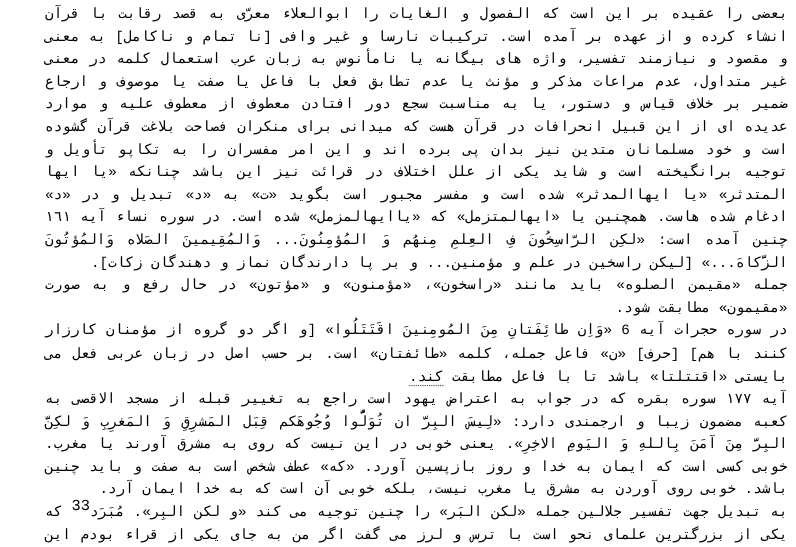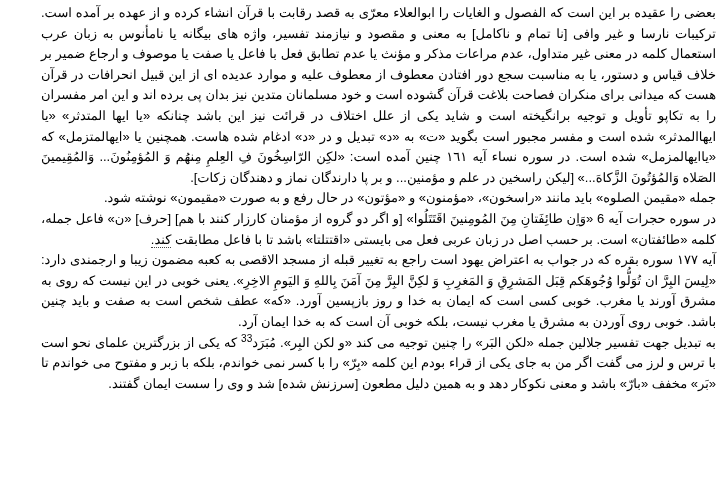--- a/index.html
+++ b/index.html
@@ -12,48 +12,48 @@
     height: 497px;
     overflow: hidden;
   }
   .page {
     box-sizing: border-box;
     width: 692px;
     height: 497px;
     padding: 3px 8px 4px 9px;
     direction: rtl;
     unicode-bidi: embed;
-    font-family: Liberation Sans, sans-serif;
+    font-family: Liberation Mono, monospace;
     font-size: 13px;
     line-height: 20.6px;
     color: #000000;
     text-align: justify;
   }
   .para {
     margin: 0;
     padding: 0;
     text-align: justify;
   }
   .footnote-ref {
-    font-size: 10px;
+    font-size: 14px;
     line-height: 0;
     vertical-align: super;
   }
   .underlined-word {
     border-bottom: 1px dotted #444444;
     margin-left: 35px;
   }
 </style>
 </head>
 <body>
 
 <div class="page">
   <p class="para">بعضی را عقیده بر این است که الفصول و الغایات را ابوالعلاء معرّی به قصد رقابت با قرآن انشاء کرده و از عهده بر آمده است. ترکیبات نارسا و غیر وافی [نا تمام و ناکامل] به معنی و مقصود و نیازمند تفسیر، واژه های بیگانه یا نامأنوس به زبان عرب استعمال کلمه در معنی غیر متداول، عدم مراعات مذکر و مؤنث یا عدم تطابق فعل با فاعل یا صفت یا موصوف و ارجاع ضمیر بر خلاف قیاس و دستور، یا به مناسبت سجع دور افتادن معطوف از معطوف علیه و موارد عدیده ای از این قبیل انحرافات در قرآن هست که میدانی برای منکران فصاحت بلاغت قرآن گشوده است و خود مسلمانان متدین نیز بدان پی برده اند و این امر مفسران را به تکاپو تأویل و توجیه برانگیخته است و شاید یکی از علل اختلاف در قرائت نیز این باشد چنانکه «یا ایها المتدثر» «یا ایهاالمدثر» شده است و مفسر مجبور است بگوید «ت» به «د» تبدیل و در «د» ادغام شده هاست. همچنین یا «ایهالمتزمل» که «یاایهالمزمل» شده است. در سوره نساء آیه ١٦١ چنین آمده است: «لکِن الرّاسِخُونَ فِ العِلمِ مِنهُم وَ المُؤمِنُونَ... وَالمُقِیمینَ الصَلاه وَالمُؤتُونَ الزَّکاهَ...» [لیکن راسخین در علم و مؤمنین... و بر پا دارندگان نماز و دهندگان زکات].</p>
 
-  <p class="para">جمله «مقیمن الصلوه» باید مانند «راسخون»، «مؤمنون» و «مؤتون» در حال رفع و به صورت «مقیمون» نوشته شود.</p>
+  <p class="para">جمله «مقیمن الصلوه» باید مانند «راسخون»، «مؤمنون» و «مؤتون» در حال رفع و به صورت «مقیمون» مطابقت شود.</p>
 
   <p class="para"><span>در سوره حجرات آیه 6 «وَاِن طائِفَتانِ مِنَ المُومِنینَ اقَتَتَلُوا» [و اگر دو گروه از مؤمنان کارزار کنند با هم] [حرف] «ن» فاعل جمله، کلمه «طائفتان» است. بر حسب اصل در زبان عربی فعل می بایستی «اقتتلتا» باشد تا با فاعل مطابقت</span>
     <span class="underlined-word">کند.</span></p>
 
   <p class="para">آیه ١٧٧ سوره بقره که در جواب به اعتراض یهود است راجع به تغییر قبله از مسجد الاقصی به کعبه مضمون زیبا و ارجمندی دارد: «لِیسَ البِرَّ ان تُوَلُّوا وُجُوهَکم قِبَل المَشرِقِ وَ المَغرِبِ وَ لکِنَّ البِرَّ مِنَ آمَنَ بِاللهِ وَ الیَومِ الاخِرِ». یعنی خوبی در این نیست که روی به مشرق آورند یا مغرب. خوبی کسی است که ایمان به خدا و روز بازپسین آورد. «که» عطف شخص است به صفت و باید چنین باشد. خوبی روی آوردن به مشرق یا مغرب نیست، بلکه خوبی آن است که به خدا ایمان آرد.</p>
 
   <p class="para"><span>به تبدیل جهت تفسیر جلالین جمله «لکن البَر» را چنین توجیه می کند «و لکن البِر». مُبَرَد</span><sup class="footnote-ref">33</sup>
     <span>که یکی از بزرگترین علمای نحو است با ترس و لرز می گفت اگر من به جای یکی از قراء بودم این کلمه «بِرّ» را با کسر نمی خواندم، بلکه با زبر و مفتوح می خواندم تا «بَر» مخفف «بارّ» باشد و معنی نکوکار دهد و به همین دلیل مطعون [سرزنش شده] شد و وی را سست ایمان گفتند.</span></p>
 </div>
 

